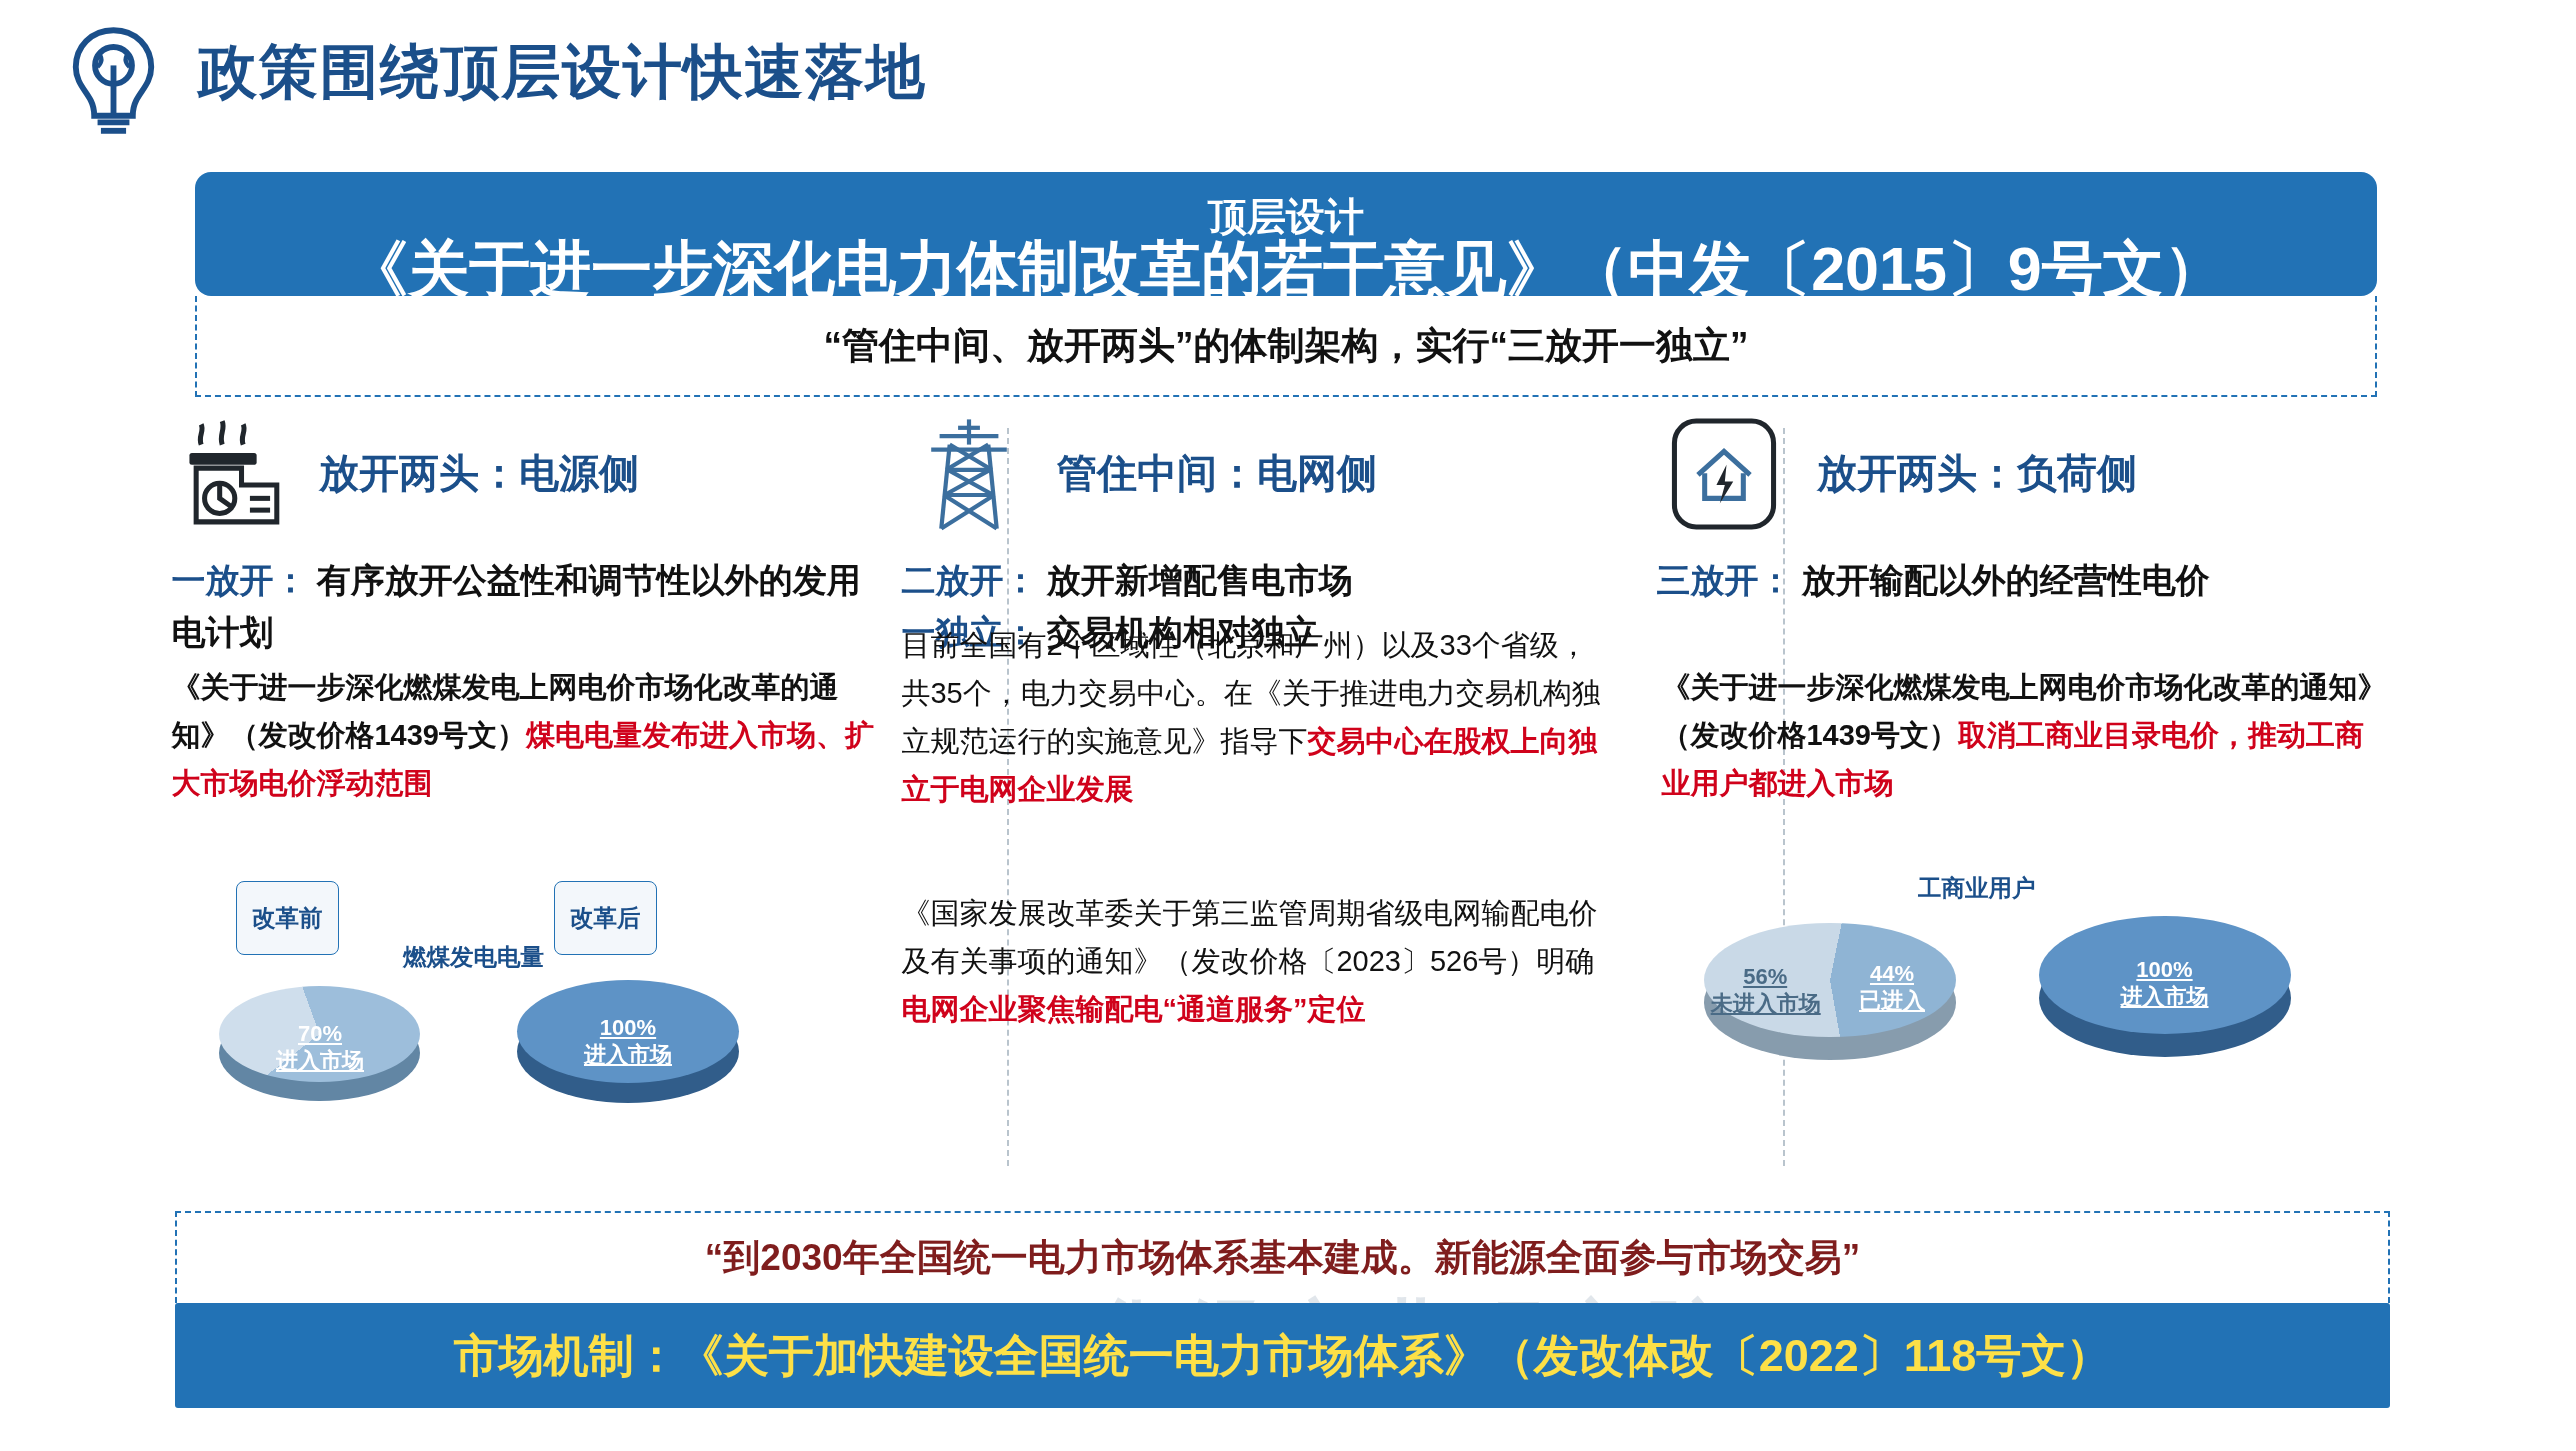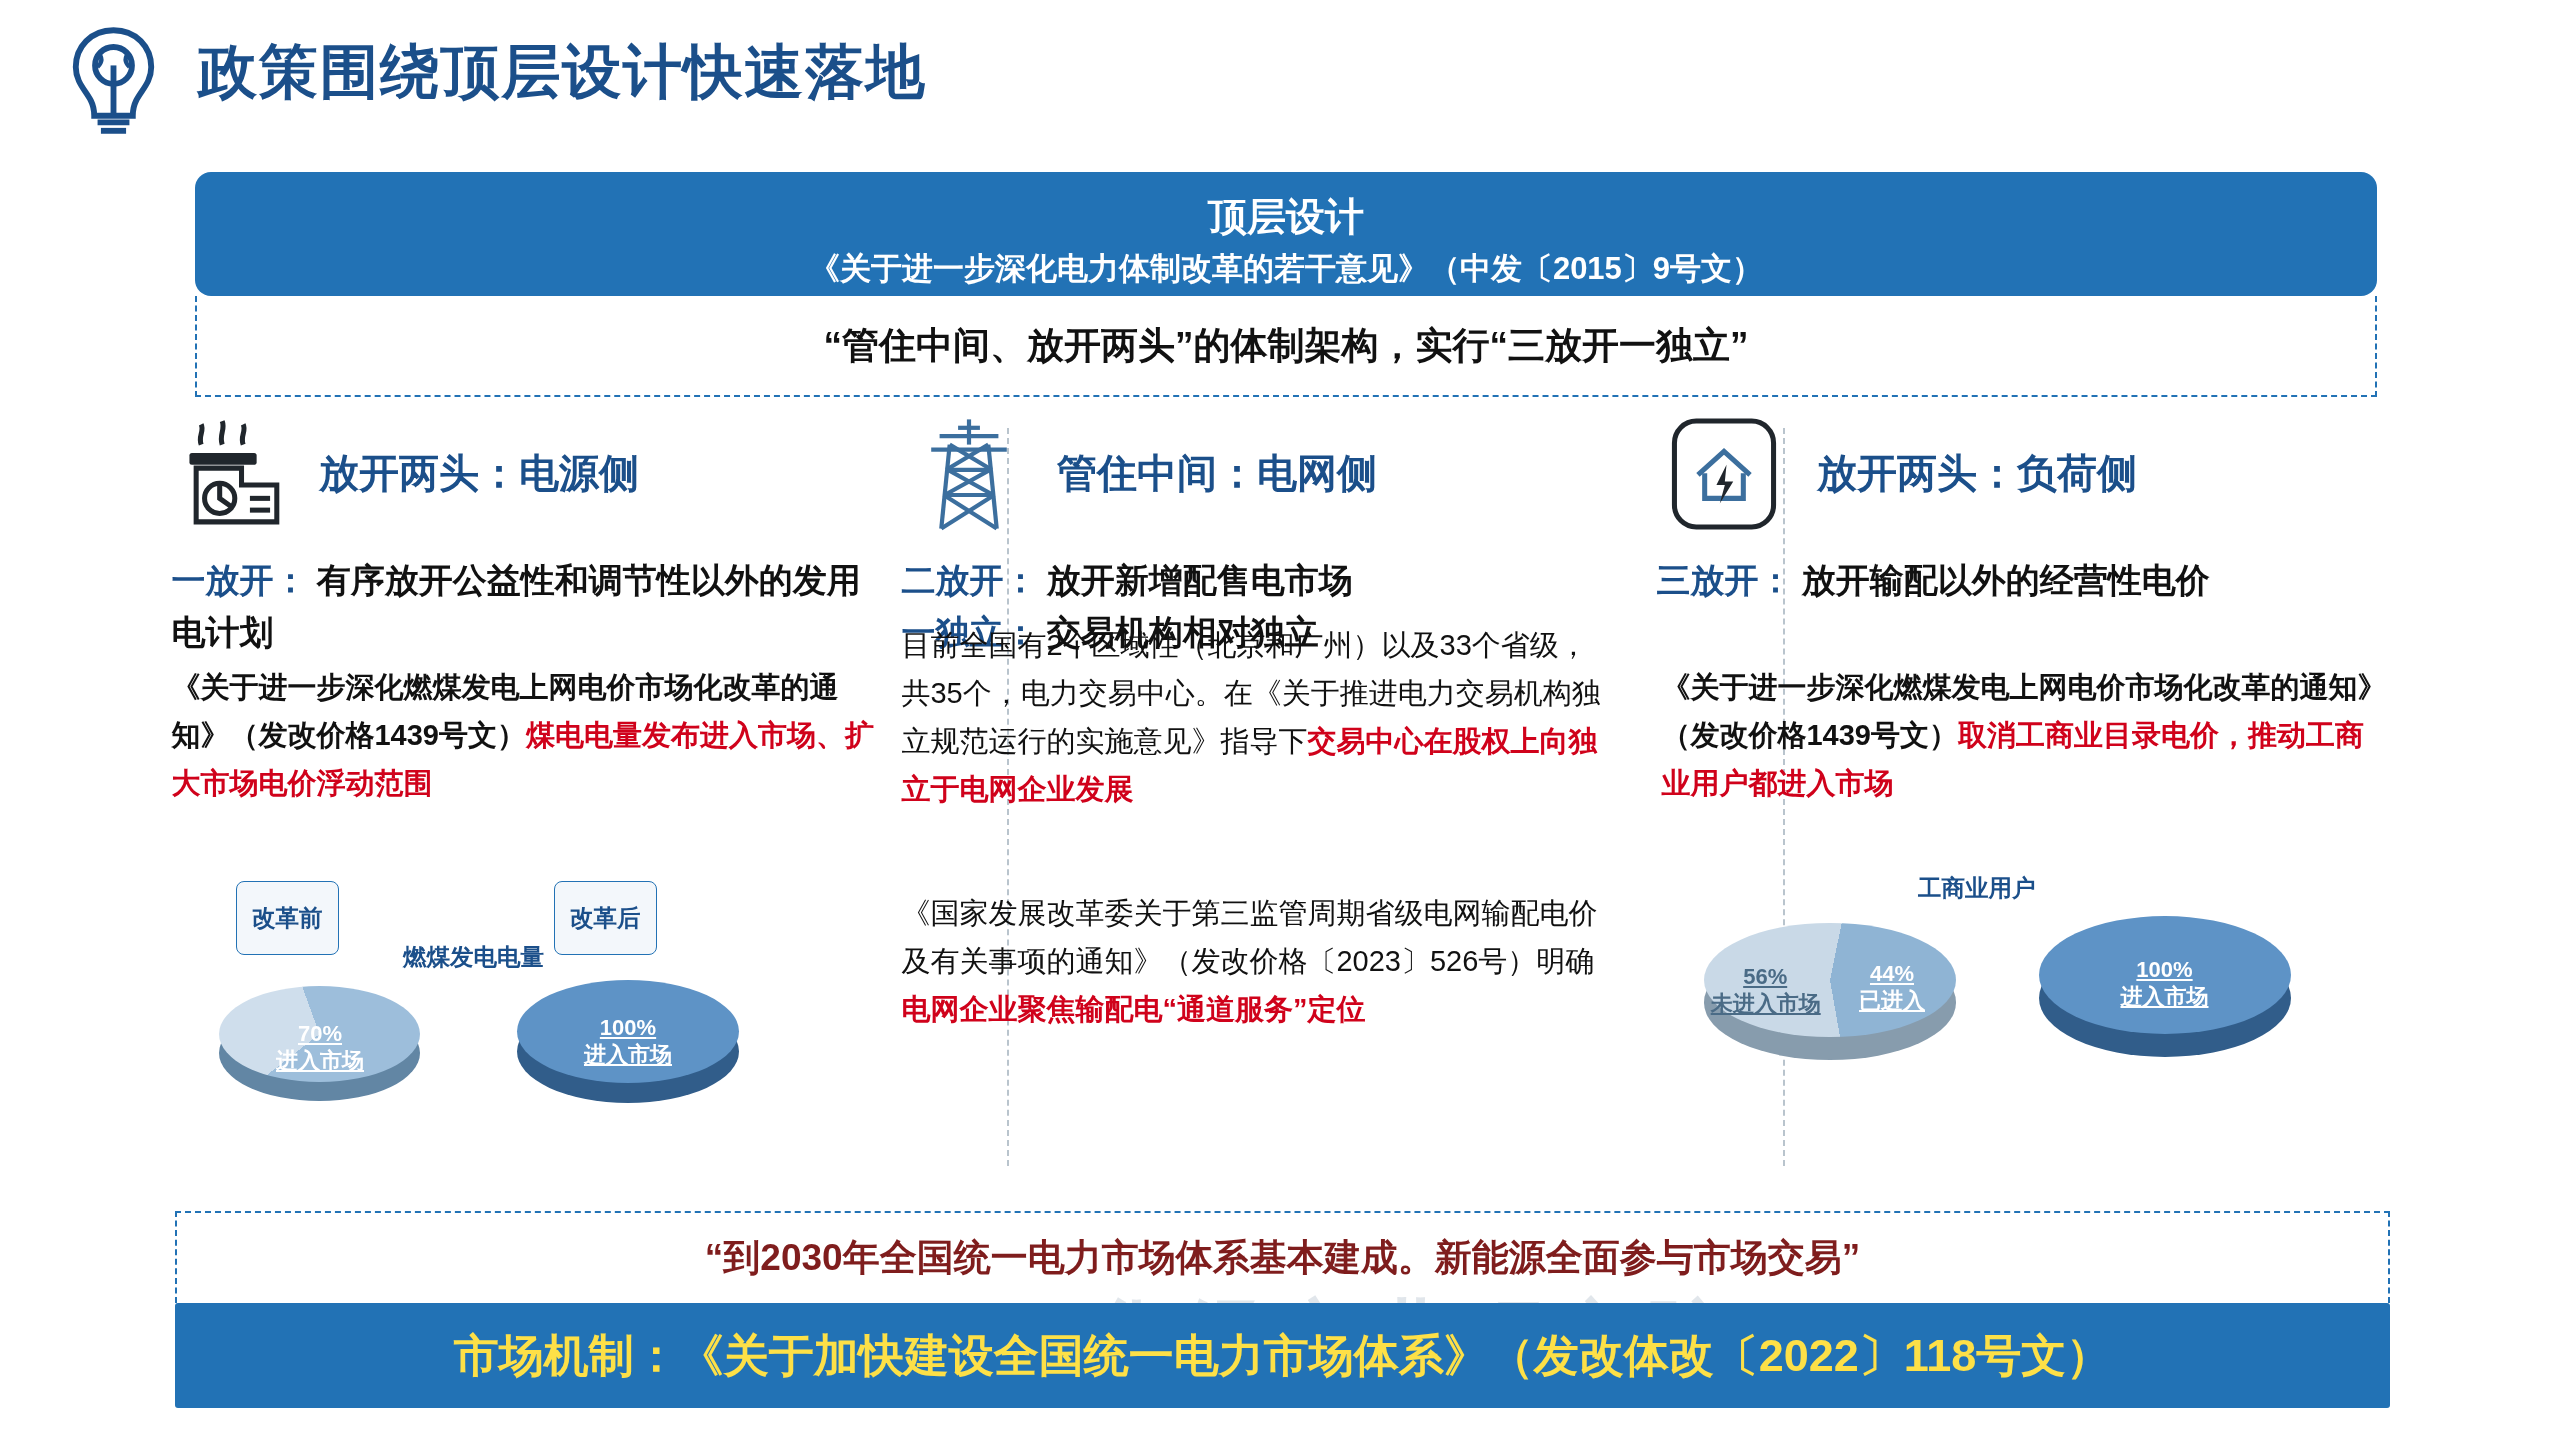--- a/index.html
+++ b/index.html
@@ -23,21 +23,21 @@
     letter-spacing:1.7px; white-space:nowrap;
   }
 
   
   .topbar {
     position:absolute; left:195px; top:172px; width:2182px; height:124px;
     background:#2272b5; border-radius:16px; color:#fff; text-align:center;
     padding-top:20px;
   }
   .topbar .l1 { font-size:39px; font-weight:bold; line-height:50px; }
-  .topbar .l2 { font-size:31px; font-weight:bold; line-height:54px; white-space:nowrap; }
+  .topbar .l2 { font-size:61px; font-weight:bold; line-height:54px; white-space:nowrap; }
 
   
   .dashband {
     position:absolute; left:195px; top:296px; width:2182px; height:101px;
     border:2.5px dashed #2272b5; border-top:none;
     display:flex; align-items:center; justify-content:center;
   }
   .dashband span { font-size:37px; font-weight:bold; color:#111; }
 
   

